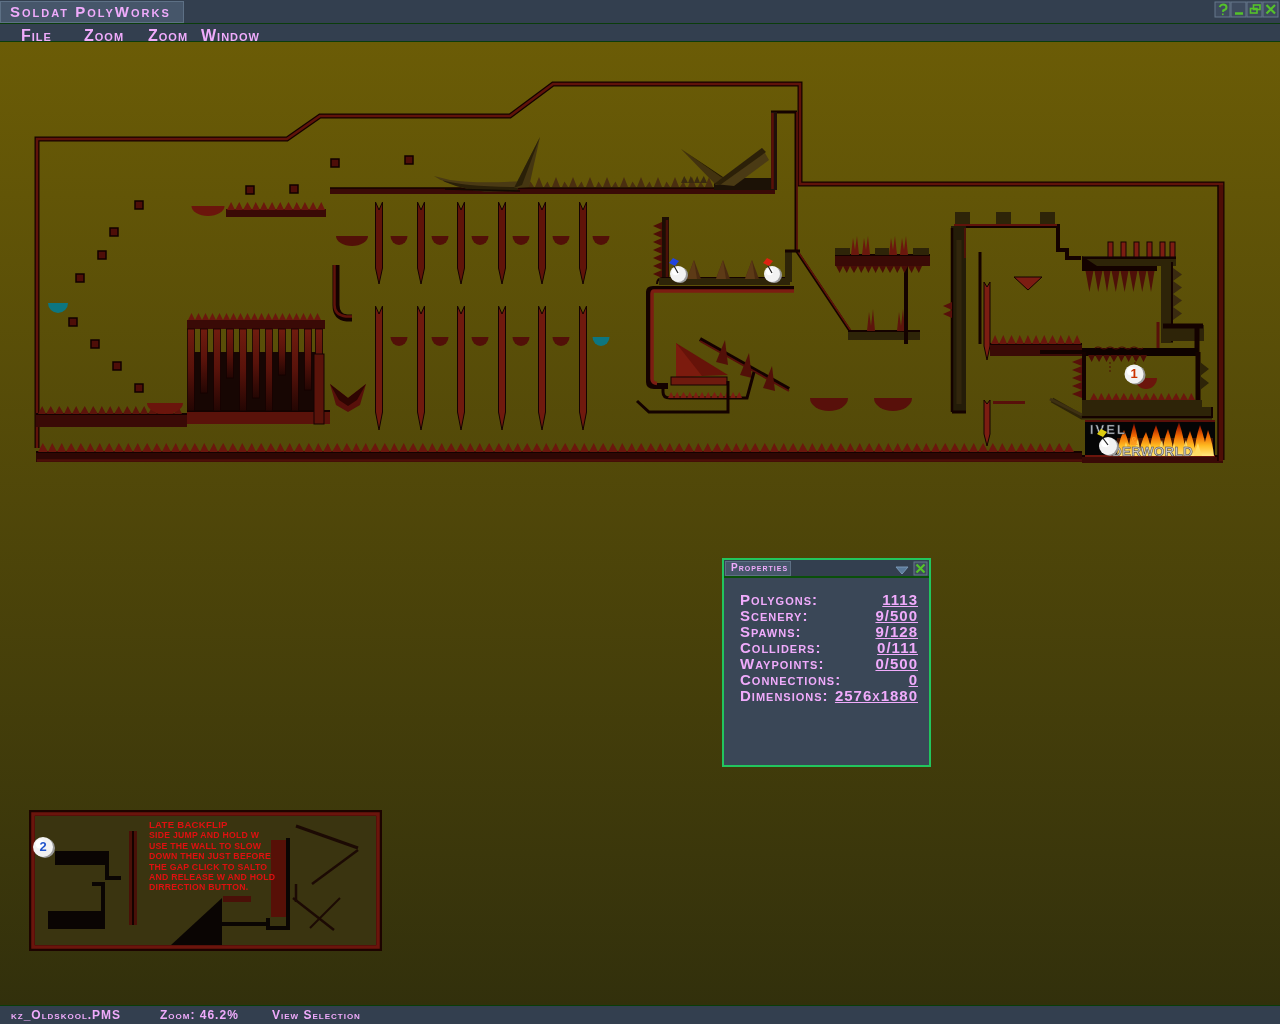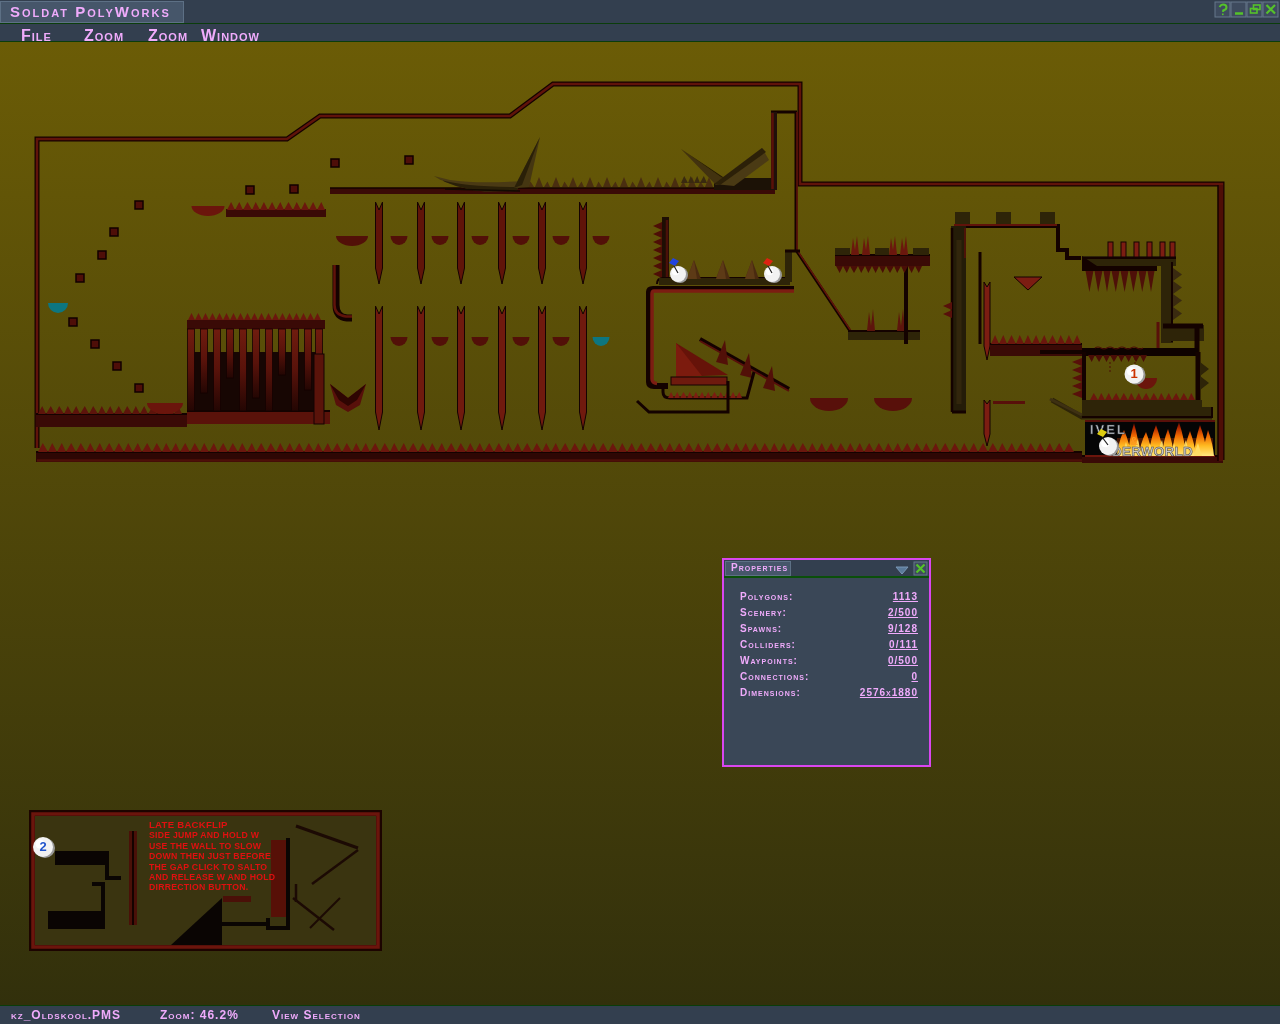--- a/index.html
+++ b/index.html
@@ -4,24 +4,24 @@
 *{box-sizing:border-box;}
 .sc{font-family:"Liberation Sans",sans-serif;font-variant:small-caps;font-weight:bold;color:#f0abfc;}
 #titlebar{position:absolute;left:0px;top:0px;width:1280px;height:23px;background:#333f4f;}
 #titlebox{position:absolute;left:0px;top:1px;width:184px;height:22px;background:#46566a;border:1px solid #5d7085;}
 #titletext{position:absolute;left:9px;top:1px;font-size:15px;letter-spacing:2px;}
 #menubar{position:absolute;left:0px;top:24px;width:1280px;height:17px;background:#333f4f;}
 .menu{position:absolute;top:3px;font-size:16px;letter-spacing:1px;}
 #canvas{position:absolute;left:0px;top:42px;width:1280px;height:963px;background:linear-gradient(#6b5c06,#32300c);}
 #statusbar{position:absolute;left:0px;top:1006px;width:1280px;height:18px;background:#333f4f;}
 .status{position:absolute;top:2px;font-size:12px;letter-spacing:1px;}
-#props{position:absolute;left:722px;top:558px;width:209px;height:209px;background:#3a4757;border:2px solid #d946ef;}
+#props{position:absolute;left:722px;top:558px;width:209px;height:209px;background:#3a4757;border:2px solid #22c55e;}
 #ptitlebar{position:absolute;left:0;top:0;width:205px;height:18px;background:#333f4f;border-bottom:2px solid #0a4f0a;}
 #ptitlebox{position:absolute;left:1px;top:1px;width:66px;height:15px;background:#46566a;border:1px solid #5d7085;font-size:10px;letter-spacing:1px;padding-left:5px;}
-.prow{position:absolute;left:16px;width:178px;font-size:10px;letter-spacing:1px;height:12px;}
+.prow{position:absolute;left:16px;width:178px;font-size:15px;letter-spacing:1px;height:12px;}
 .pval{position:absolute;right:0;top:0;text-decoration:underline;}
 </style></head><body>
 <div id="titlebar">
 <div id="titlebox">
       <div id="titletext" class="sc">Soldat PolyWorks</div>
     </div>
 <svg width="1280" height="23" style="position:absolute;left:-1px;top:0">
 <g>
 <rect x="1216" y="2" width="15" height="15" fill="#3e4b5e" stroke="#66788c"></rect>
 <rect x="1232" y="2" width="15" height="15" fill="#3e4b5e" stroke="#66788c"></rect>
@@ -311,21 +311,21 @@
 <div id="props">
 <div id="ptitlebar">
       <div id="ptitlebox" class="sc">Properties</div>
 <svg width="205" height="18" style="position:absolute;left:0;top:0">
 <path d="M172 7 l12 0 l-6 7 Z" fill="#5a7a9a" stroke="#7a97b5" stroke-width="1"></path>
 <rect x="190" y="2" width="13" height="13" fill="#3e4b5e" stroke="#66788c"></rect>
 <path d="M192.5 4.5 l8 8 M200.5 4.5 l-8 8" stroke="#55c22a" stroke-width="2.2" fill="none"></path>
 </svg>
     </div>
 <div class="prow sc" style="top:31px">Polygons:<span class="pval">1113</span></div>
-<div class="prow sc" style="top:47px">Scenery:<span class="pval">2/500</span></div>
+<div class="prow sc" style="top:47px">Scenery:<span class="pval">9/500</span></div>
 <div class="prow sc" style="top:63px">Spawns:<span class="pval">9/128</span></div>
 <div class="prow sc" style="top:79px">Colliders:<span class="pval">0/111</span></div>
 <div class="prow sc" style="top:95px">Waypoints:<span class="pval">0/500</span></div>
 <div class="prow sc" style="top:111px">Connections:<span class="pval">0</span></div>
 <div class="prow sc" style="top:127px">Dimensions:<span class="pval">2576x1880</span></div>
 </div>
 <div id="statusbar">
     <span class="status sc" style="left:11px">kz_Oldskool.PMS</span>
     <span class="status sc" style="left:160px">Zoom: 46.2%</span>
     <span class="status sc" style="left:272px">View Selection</span>

